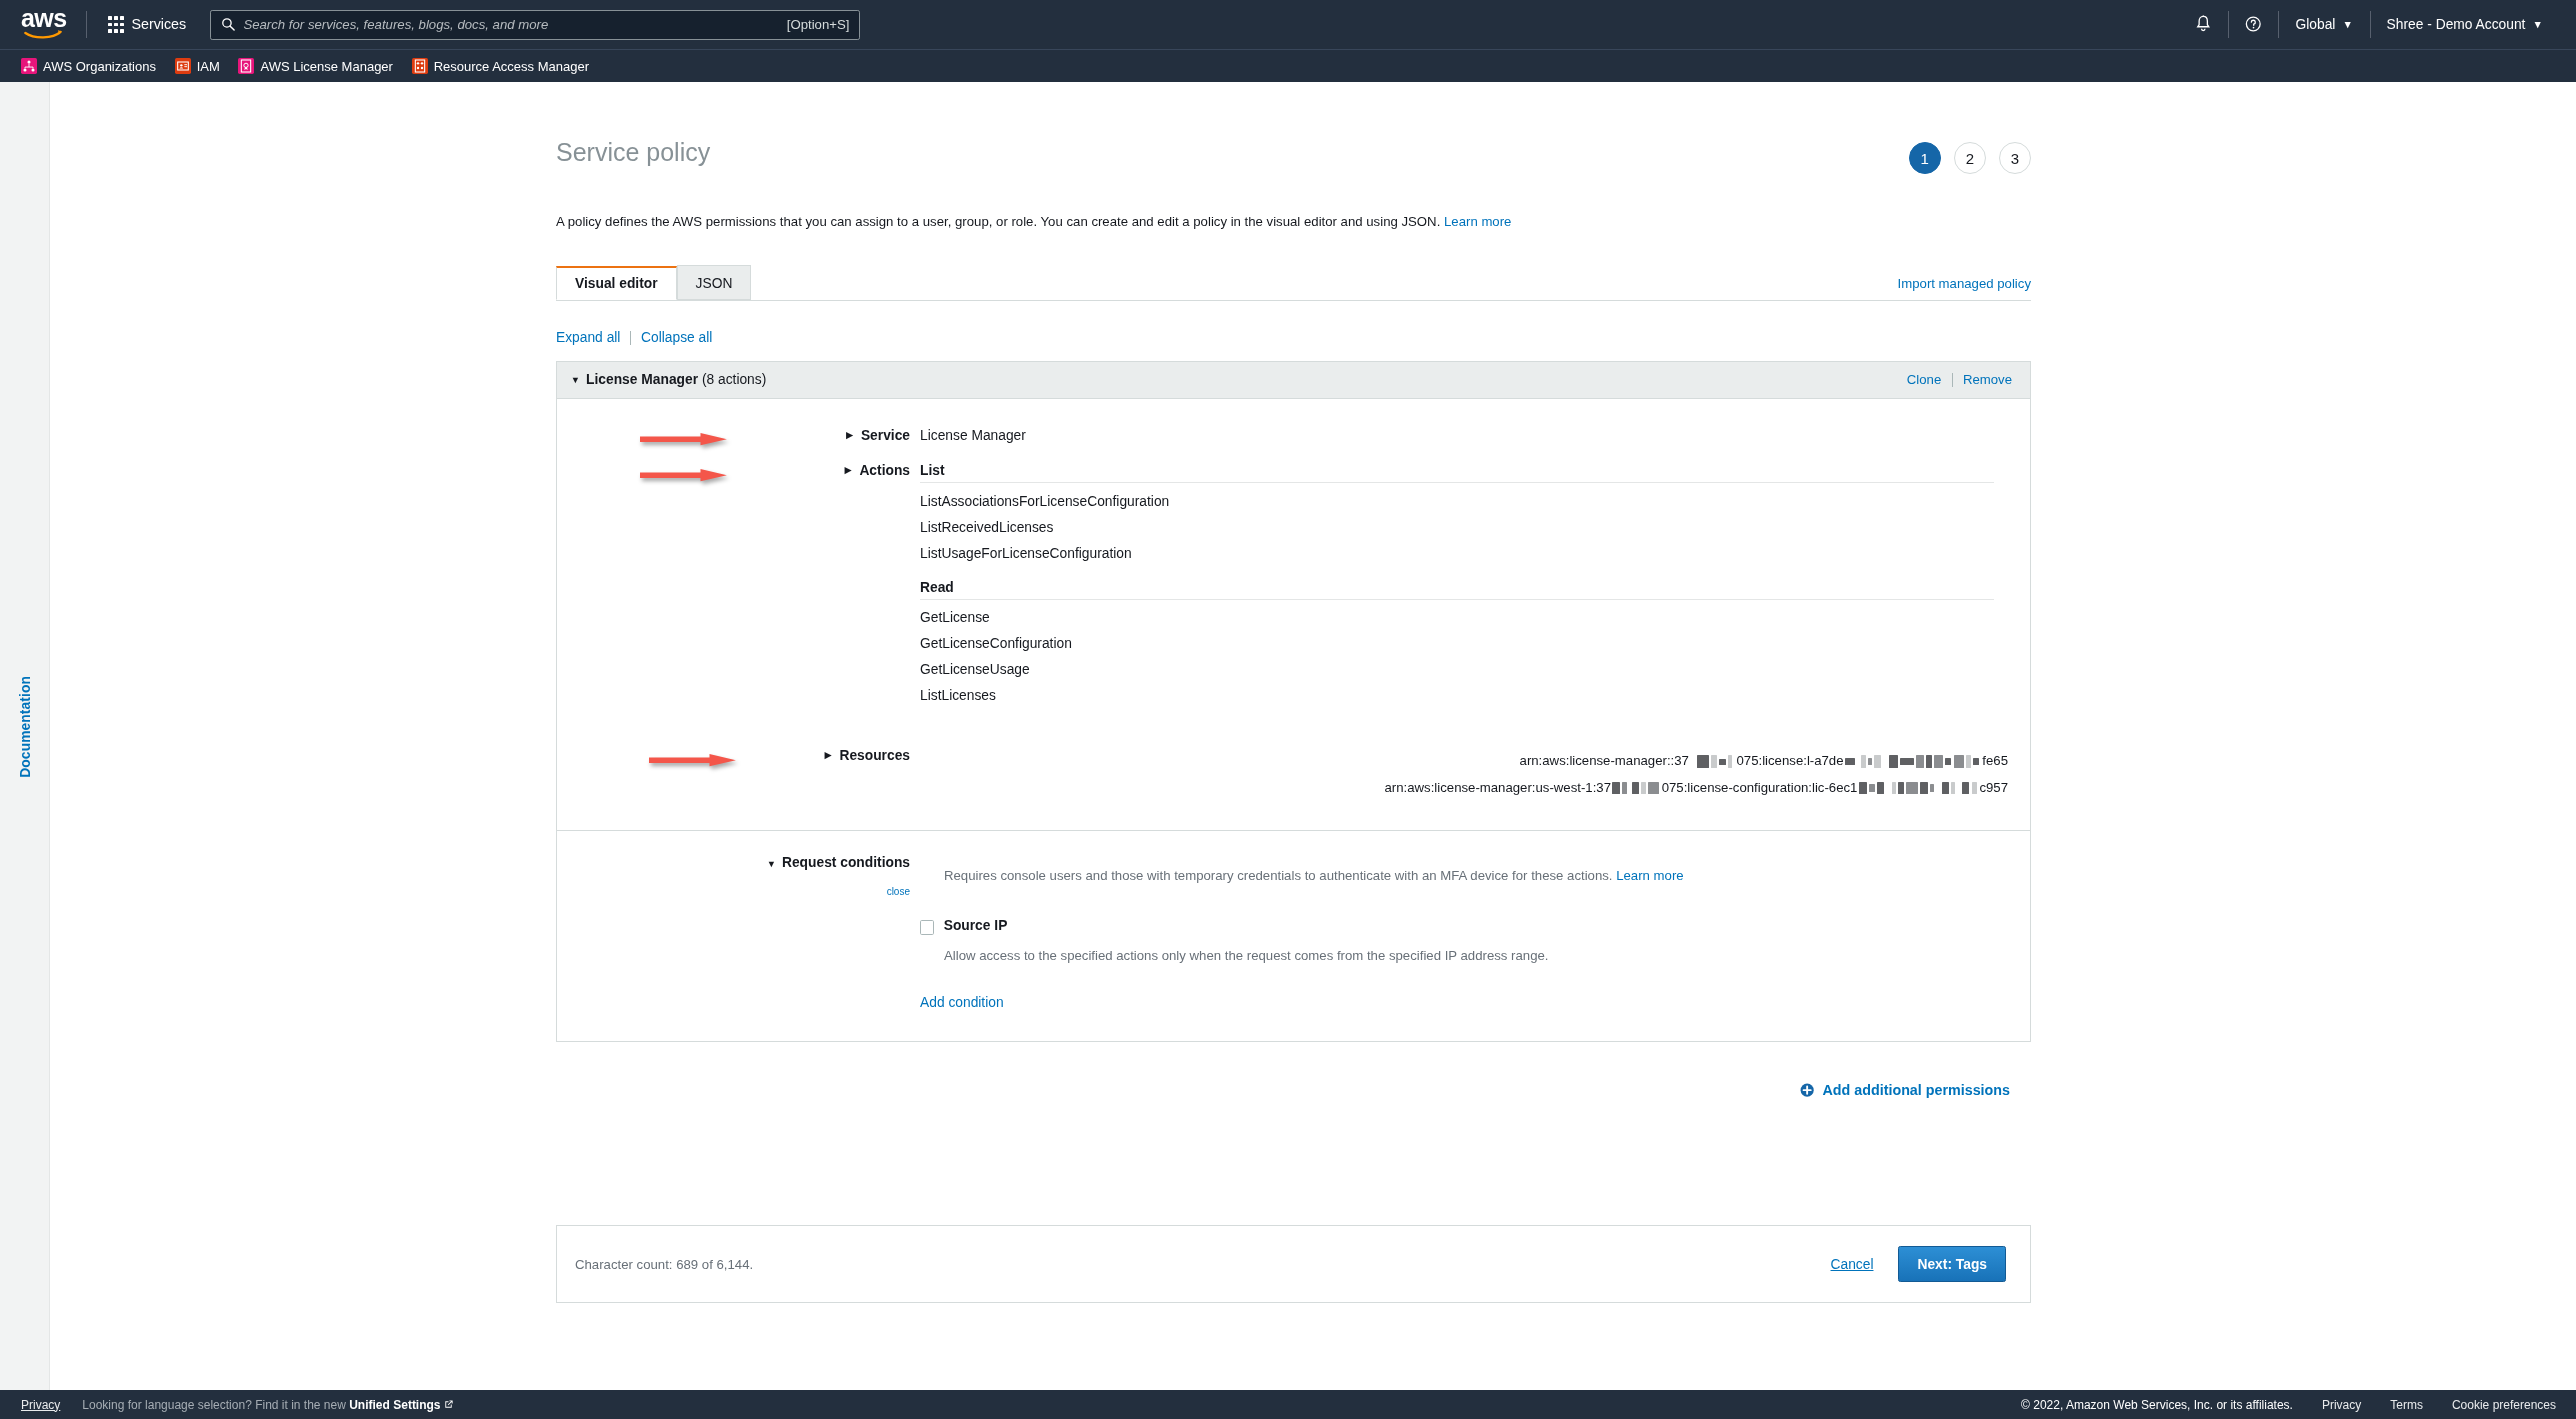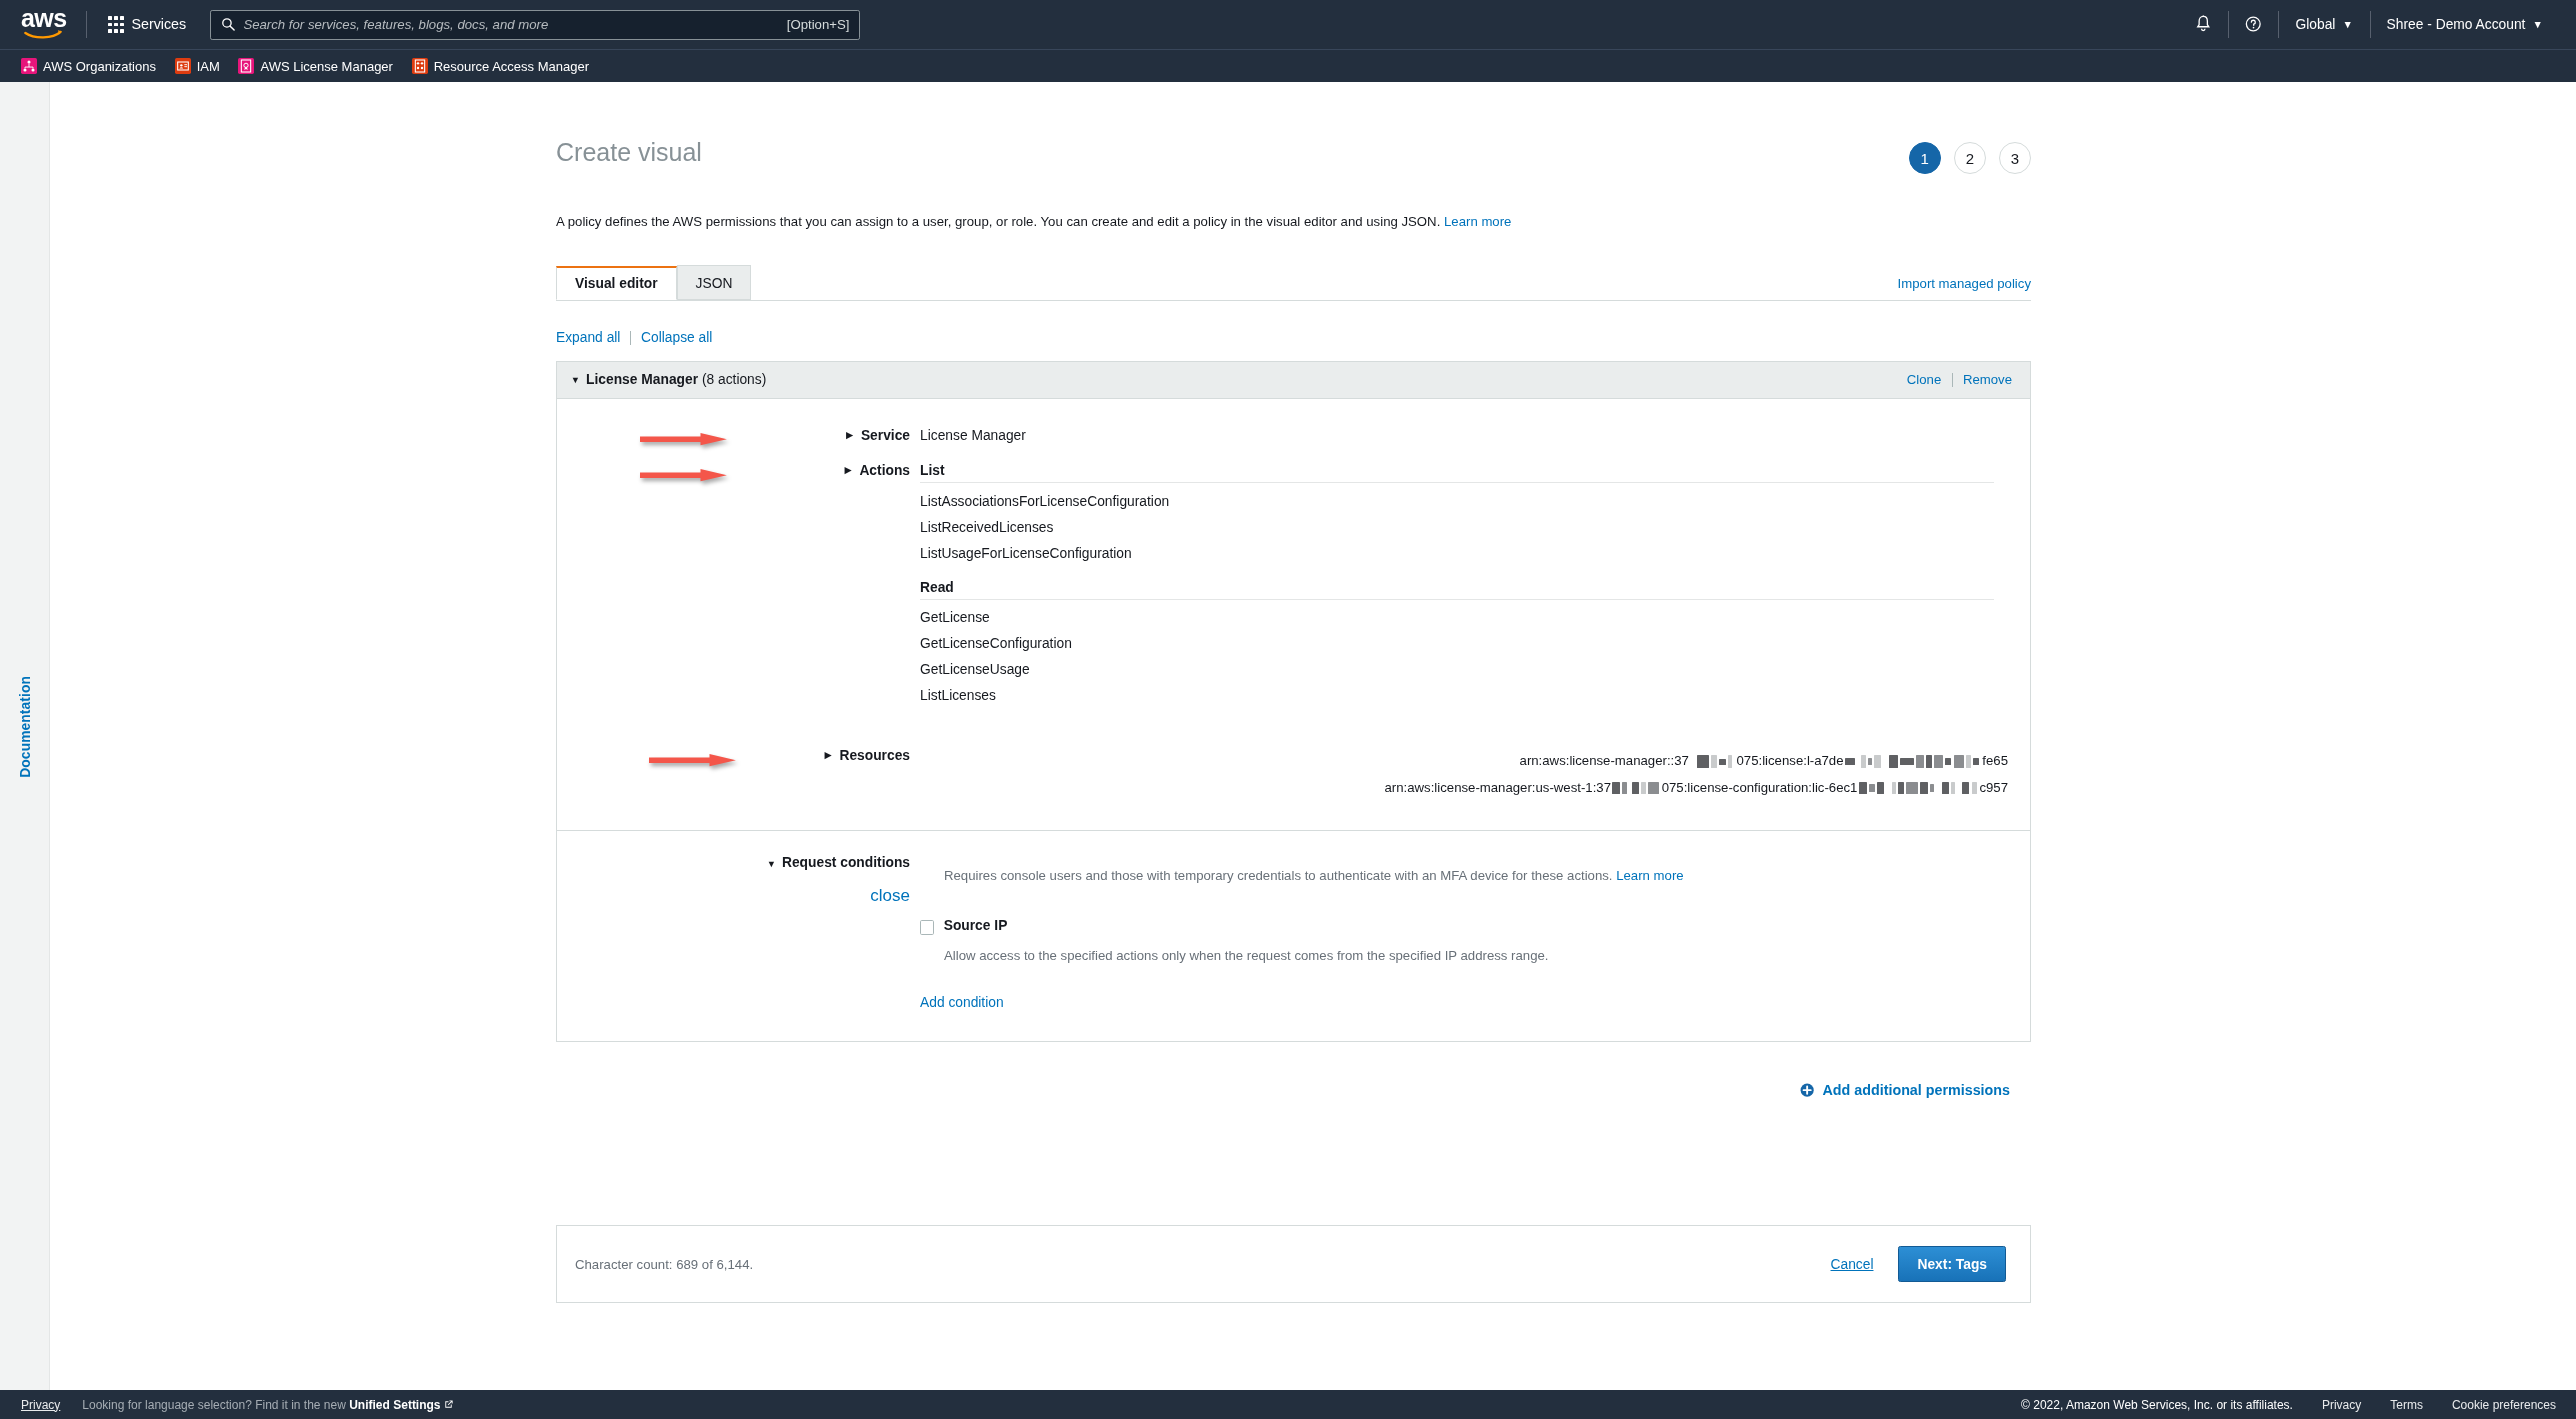--- a/index.html
+++ b/index.html
@@ -139,21 +139,21 @@
   .res-line { font-size: 13.2px; color: #16191f; line-height: 26.4px; display: flex; align-items: center; white-space: nowrap; justify-content: flex-end;}
   .redact { display: inline-block; height: 12.7px; background: #5f6063; margin: 0 1.1px; vertical-align: -1.7px; border-radius: 0.6px;}
   .redact.l { background: #c9cbcc; }
   .redact.m { background: #8b8d90; }
 
   .cond-sep { border-top: 0.6px solid #d5dbdb; }
   .cond-row { display: flex; padding: 24px 0 31px 0; }
   .cond-label-col { width: 363px; flex: none; text-align: right; padding-right: 10px; }
   .cond-title { font-size: 13.8px; font-weight: 700; color: #16191f; }
   .cond-title .tri2 { font-size: 9.4px; margin-right: 6px; }
-  .cond-close { font-size: 17px; margin-top: 15.4px; }
+  .cond-close { font-size: 10px; margin-top: 15.4px; }
   .cond-body { flex: 1; padding-right: 22px; }
   .cb-item { display: flex; align-items: flex-start; gap: 9.4px; }
   .cbx {
     width: 14.3px; height: 14.3px; border: 0.6px solid #aab7b8; border-radius: 1.7px;
     background: #fff; flex: none; margin-top: 2.8px;
   }
   .cb-name { font-size: 13.8px; font-weight: 700; color: #16191f; }
   .cb-desc { font-size: 13.2px; color: #687078; margin-top: 12px; margin-left: 24px; line-height: 1.4;}
   .cb-gap { height: 32px; }
   .addcond { margin-top: 30px; margin-left: 0; font-size: 13.8px; }
@@ -303,21 +303,21 @@
 <div class="bodywrap">
 
   <div class="leftrail">
     <div class="doc-tab">Documentation</div>
   </div>
 
   <div class="content">
     <div class="inner">
 
       <div class="hdr-row">
-        <div class="page-title">Create visual</div>
+        <div class="page-title">Service policy</div>
         <div class="steps">
           <div class="step active">1</div>
           <div class="step">2</div>
           <div class="step">3</div>
         </div>
       </div>
 
       <div class="desc">
         <span>A policy defines the AWS permissions that you can assign to a user, group, or role. You can create and edit a policy in the visual editor and using JSON.</span>
         <a class="lnk" href="#">Learn more</a>

